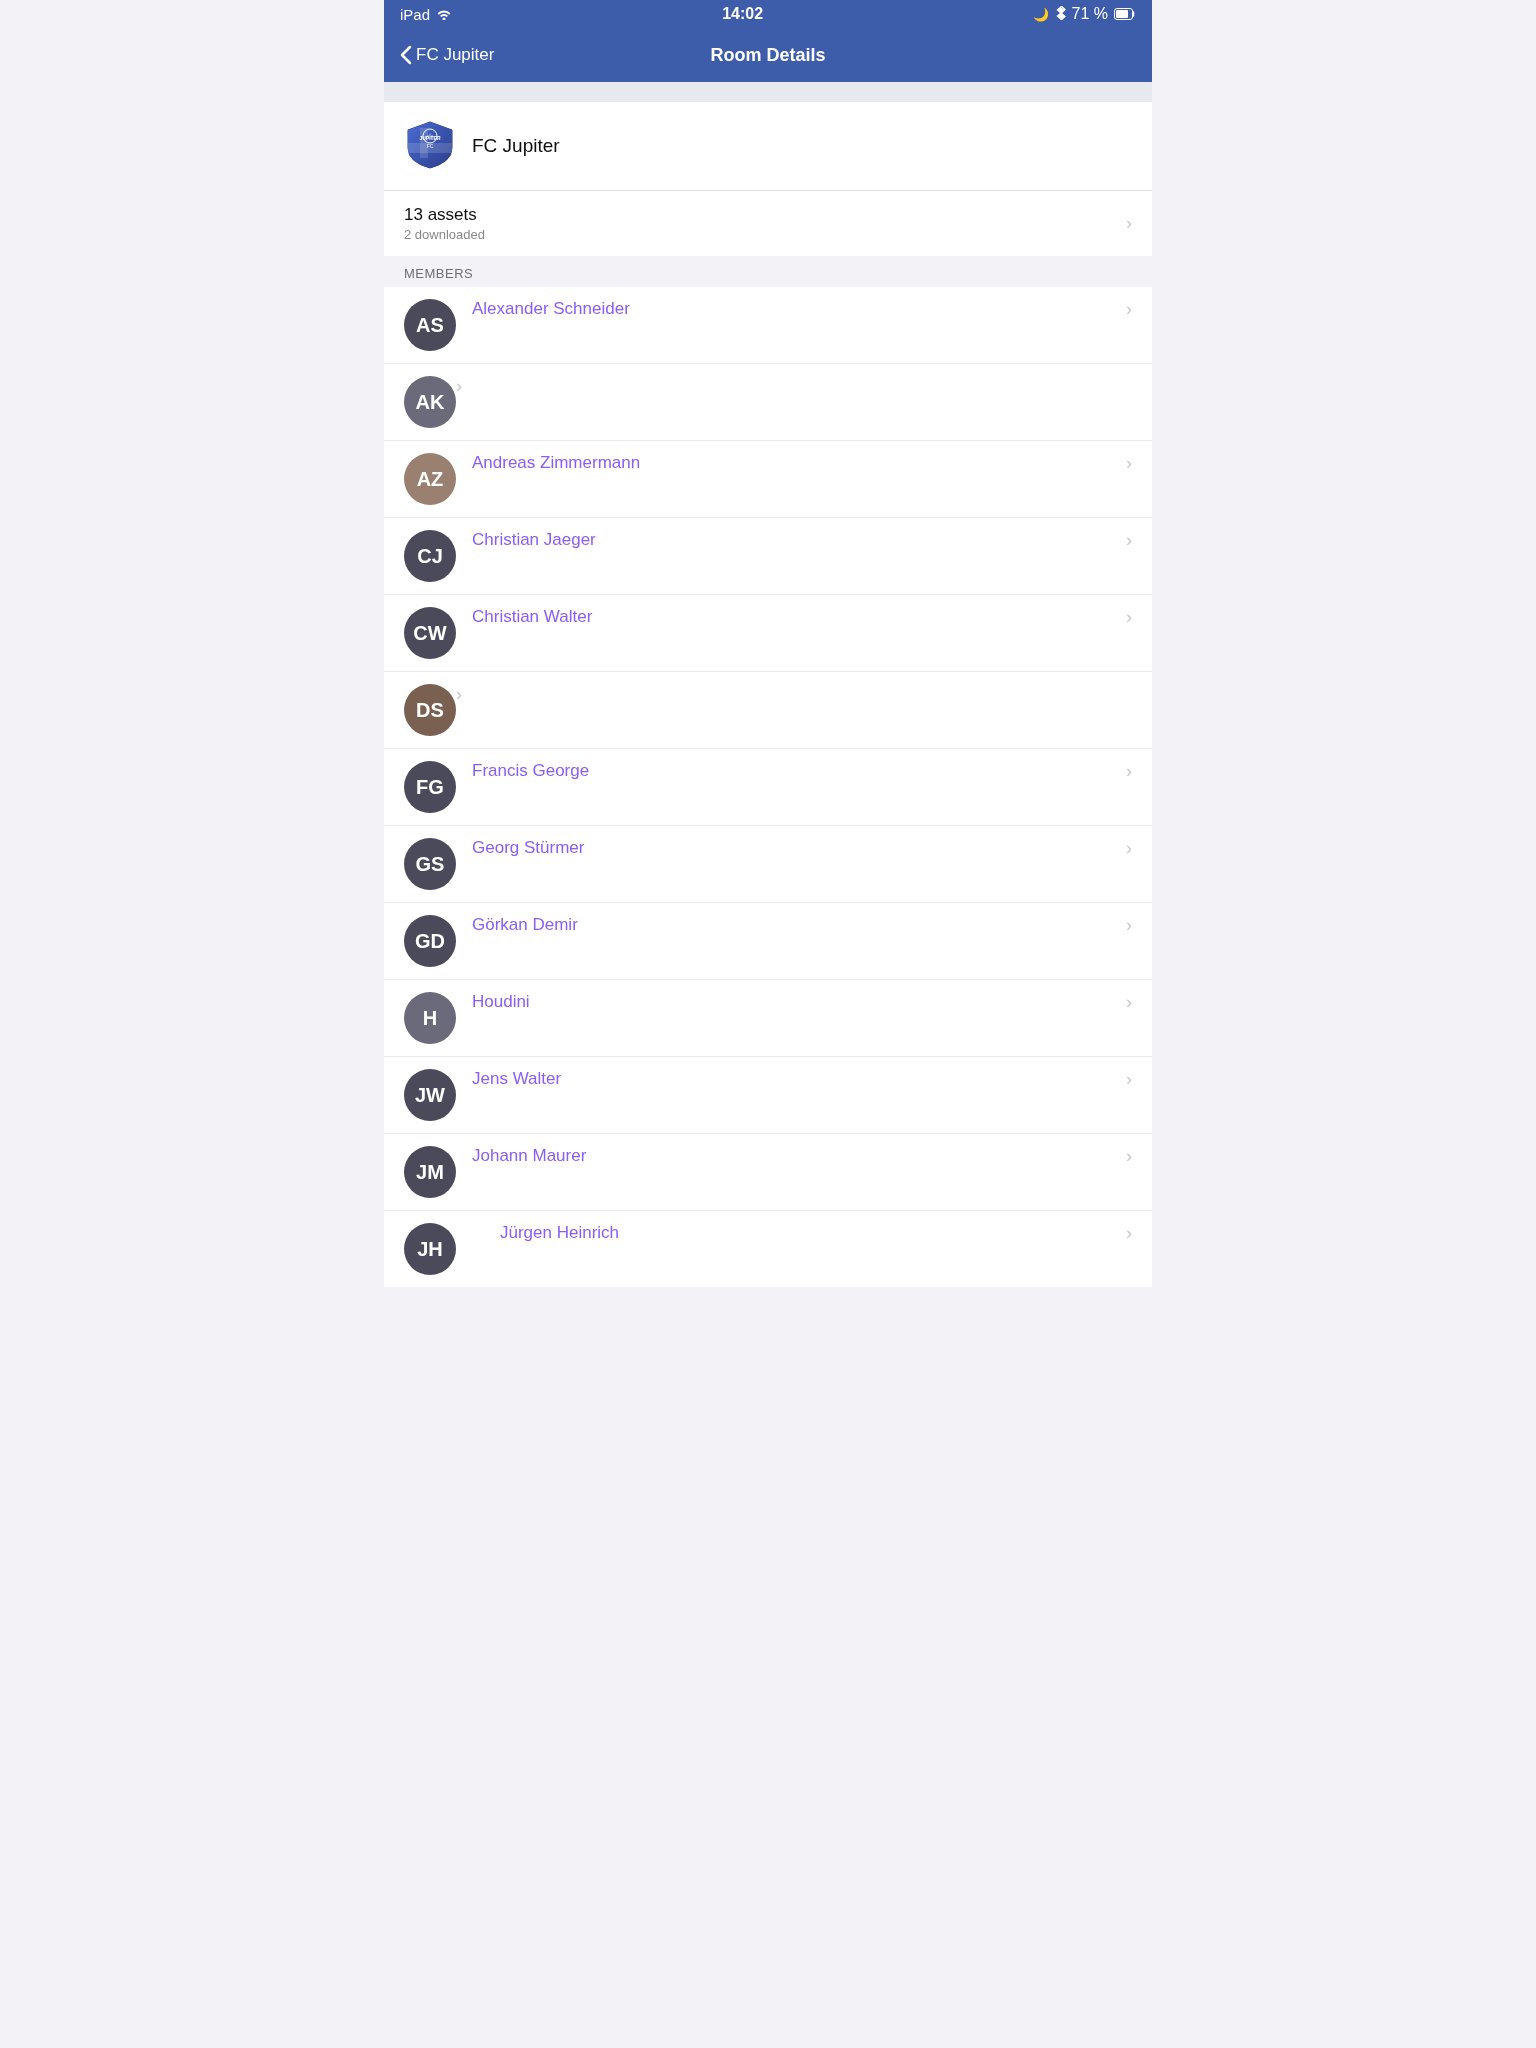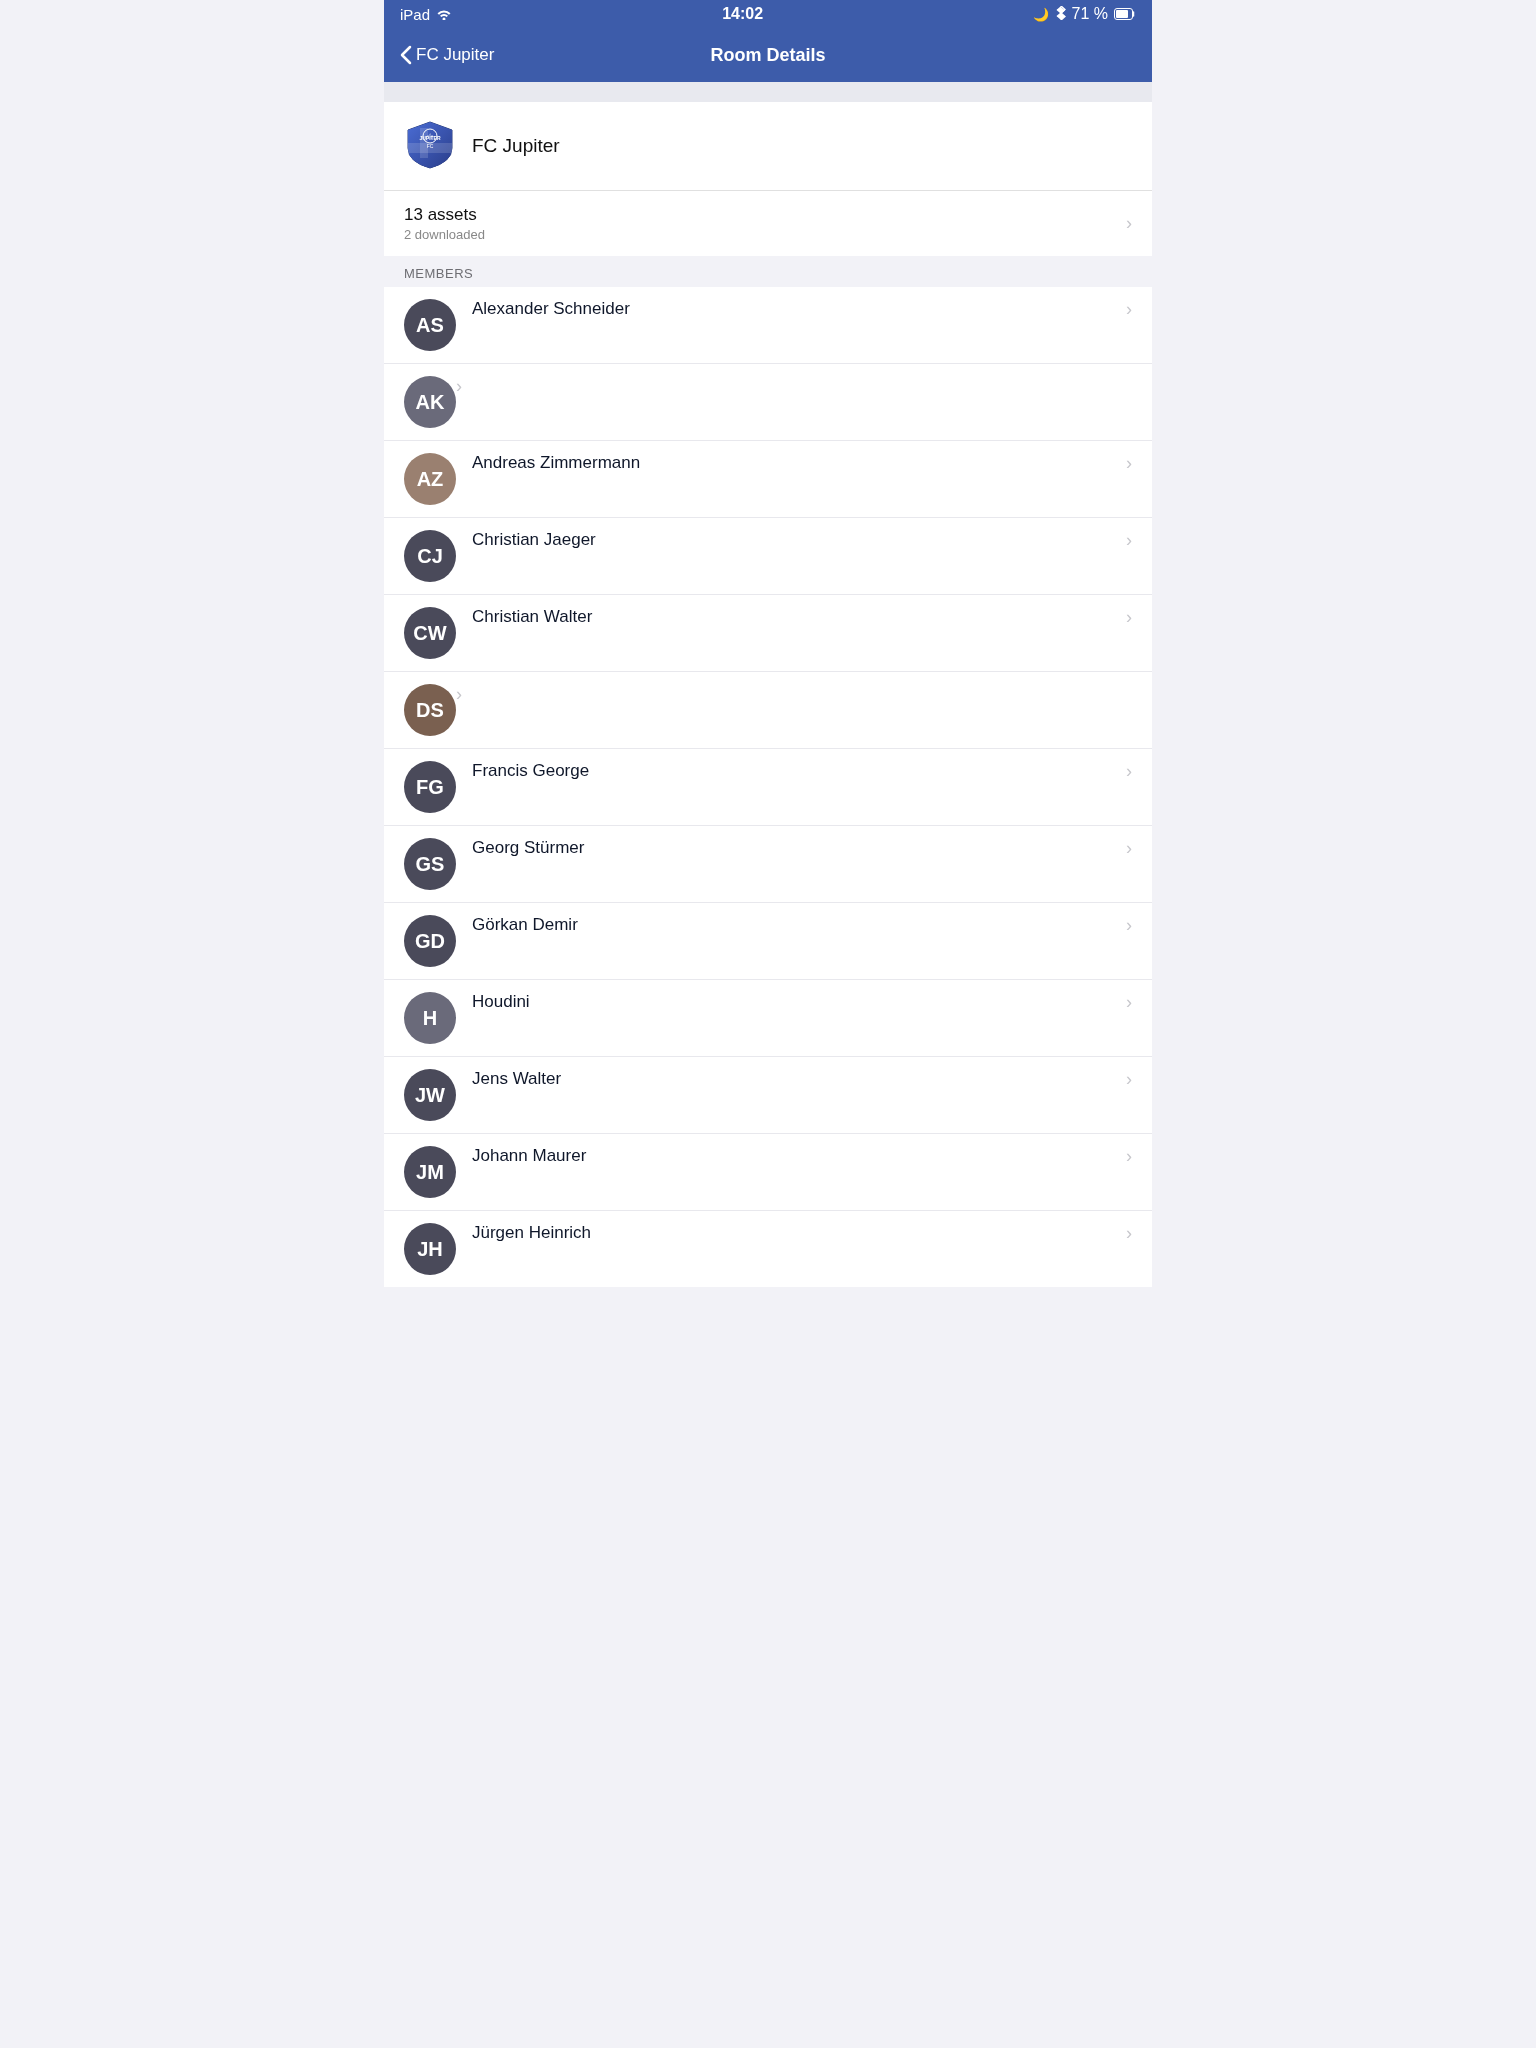--- a/index.html
+++ b/index.html
@@ -121,38 +121,39 @@
     .member-item {
       display: flex;
       padding: 12px 20px;
       background: white;
       border-bottom: 1px solid #e8e8ed;
       cursor: pointer;
       min-height: 72px;
     }
     .member-item:last-child {
       border-bottom: none;
+      gap: 28px;
     }
     .member-avatar {
       width: 52px;
       height: 52px;
       border-radius: 50%;
       background: #c0c0c0;
       overflow: hidden;
       flex-shrink: 0;
       display: flex;
       align-items: center;
       justify-content: center;
       font-size: 20px;
       font-weight: 600;
       color: white;
     }
     .member-name {
       font-size: 17px;
-      color: #0f172a;
+      color: #8b5cf6;
       margin-left: 16px;
       flex: 1;
     }
 
     
     .av-dark { background: #4a4a5a; }
     .av-medium { background: #6a6a7a; }
     .av-tan { background: #9a8070; }
     .av-brown { background: #7a6050; }
 

